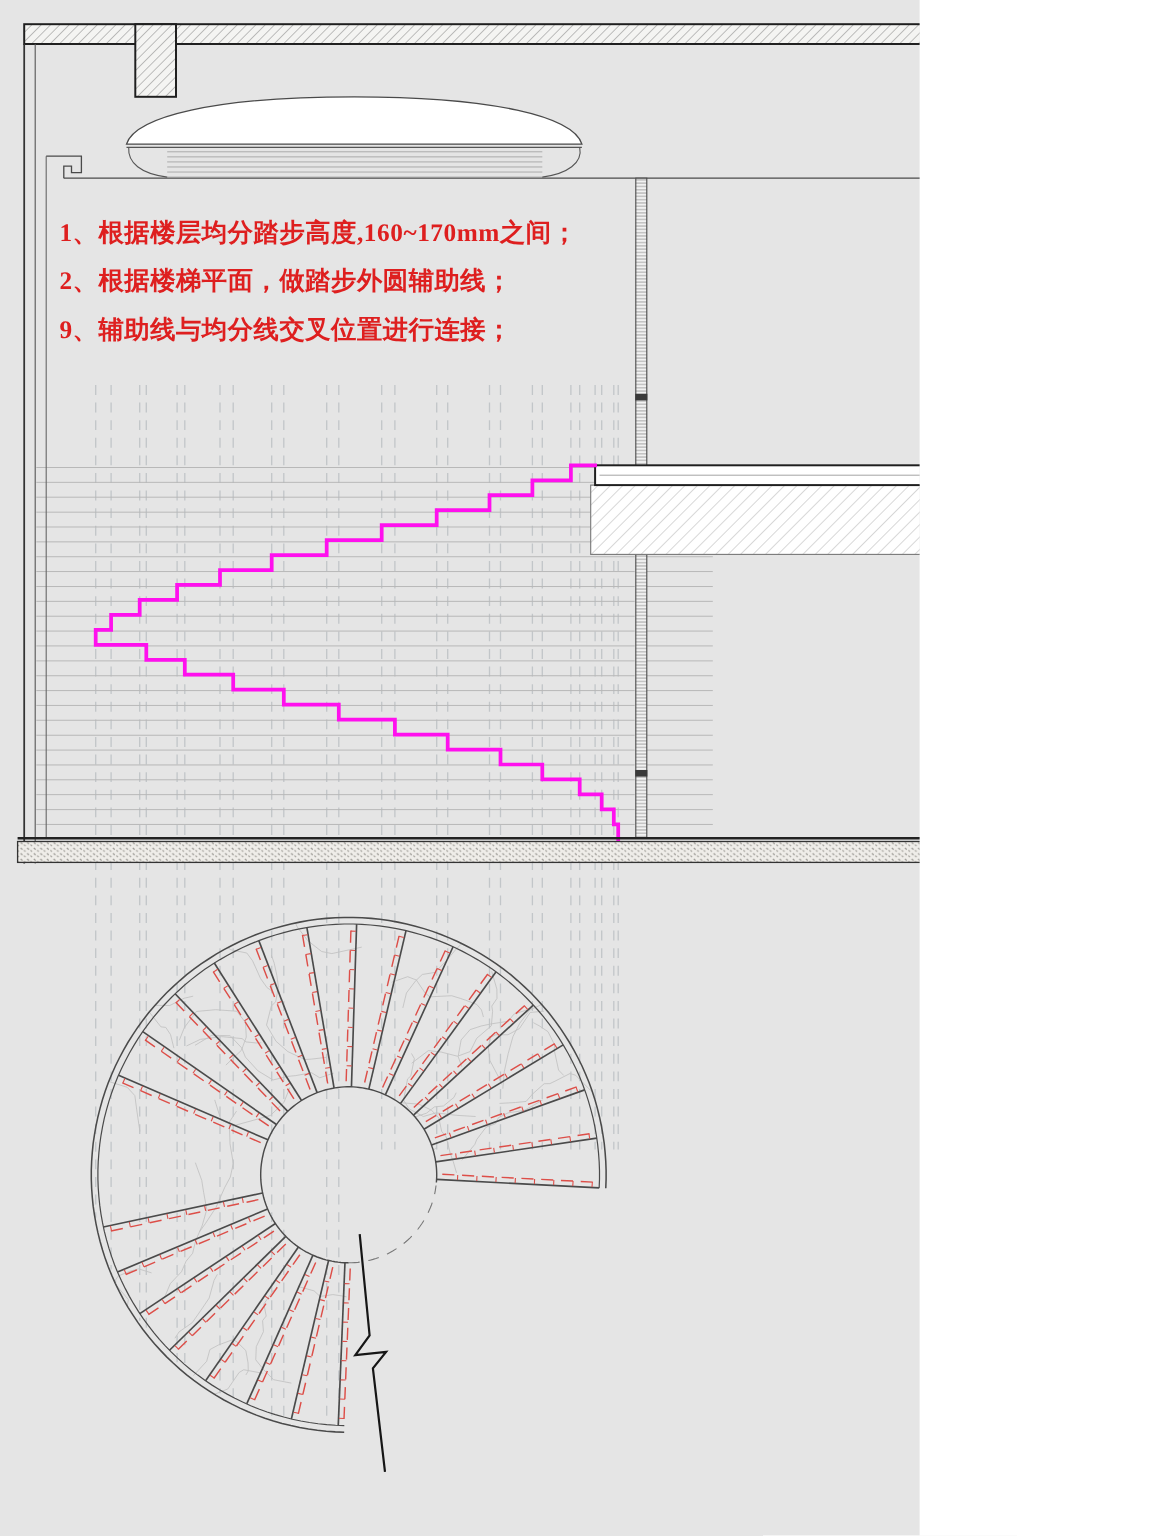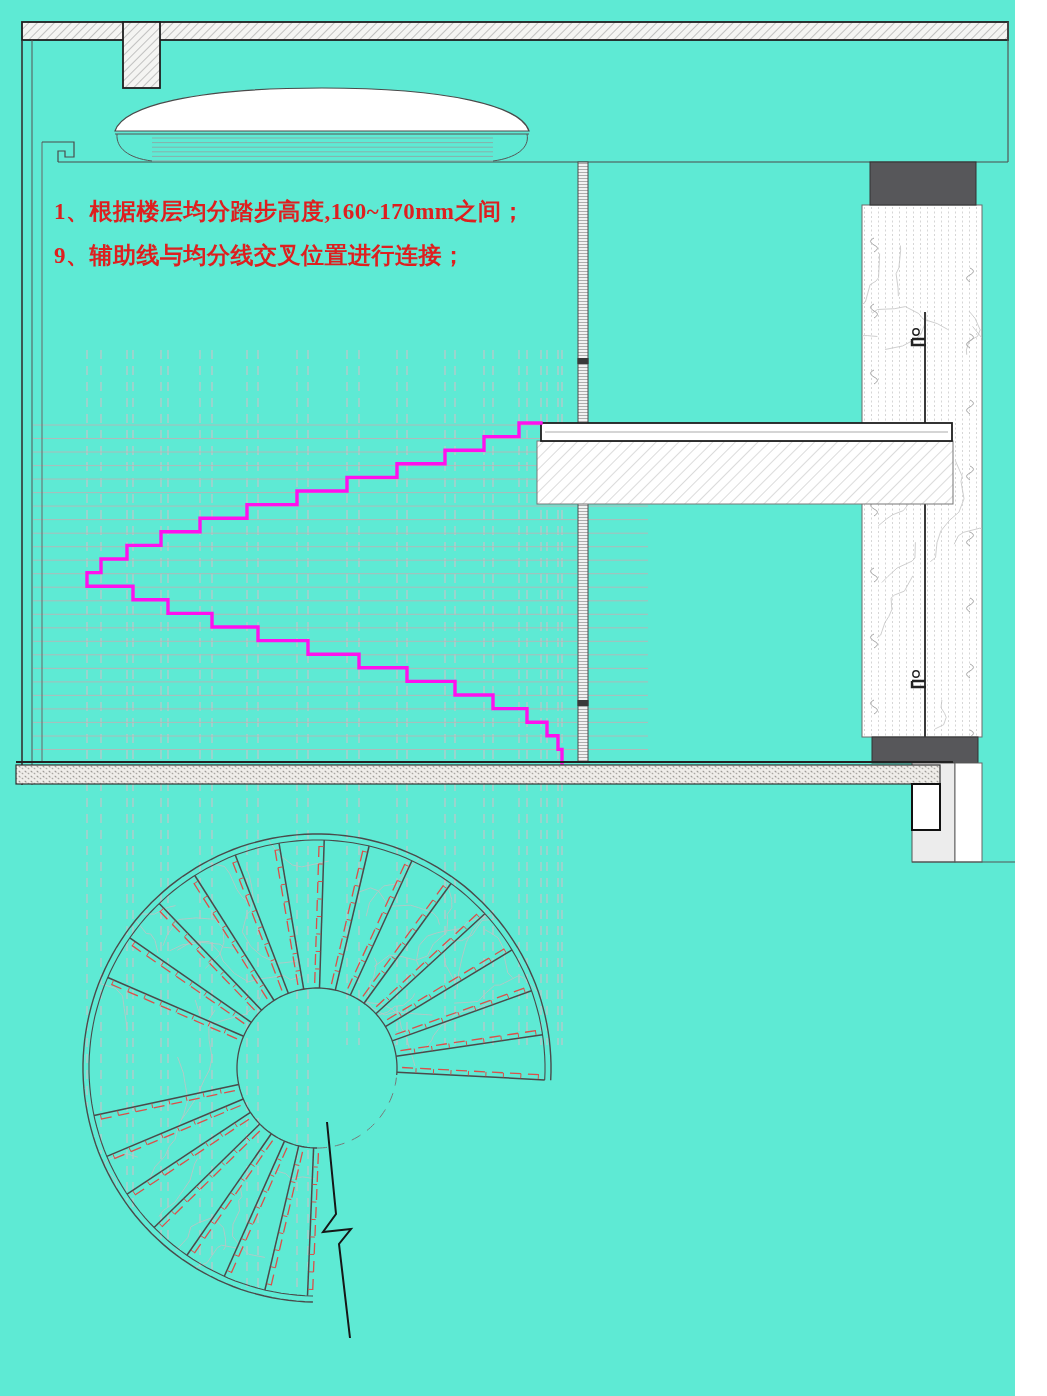--- a/index.html
+++ b/index.html
@@ -1,19 +1,19 @@
 <!DOCTYPE html>
 <html><head>
 <meta charset="utf-8">
 <style>
   html,body{margin:0;padding:0;background:#ffffff;}
   .sheet{
     position:relative;
-    width:1015px;height:1396px;
-    background:#5eead4;
+    width:836px;height:1396px;
+    background:#e5e5e5;
     overflow:hidden;
     font-family:"Liberation Serif", serif;
   }
   .drawing-mount{position:absolute;left:0;top:0;width:1047px;height:1396px;}
   .notes{
     position:absolute;left:54px;top:190px;
     font-family:"Liberation Serif", serif;
     font-weight:bold;
     font-size:23px;
     letter-spacing:0.5px;
@@ -489,15 +489,16 @@
             <line x1="1008" y1="22" x2="1008" y2="162" stroke="#555" stroke-width="1.2"></line>
             <line x1="1033" y1="162" x2="1033" y2="489" stroke="#6a6a6a" stroke-width="1.2"></line>
             <line x1="1033" y1="501" x2="1033" y2="862" stroke="#6a6a6a" stroke-width="1.2"></line>
             <line x1="1026" y1="501" x2="1040" y2="491" stroke="#555" stroke-width="1.2"></line>
             <line x1="1026" y1="497" x2="1040" y2="487" stroke="#555" stroke-width="1.2"></line>
           </g>
         </g>
       </svg></div>
   <div class="notes" style="color: rgb(222, 31, 31);">
     <div class="note-line">1、根据楼层均分踏步高度,160~170mm之间；</div>
+    <div class="note-line">2、根据楼梯平面，做踏步外圆辅助线；</div>
     <div class="note-line">9、辅助线与均分线交叉位置进行连接；</div>
   </div>
 </div>
 
 </body></html>

